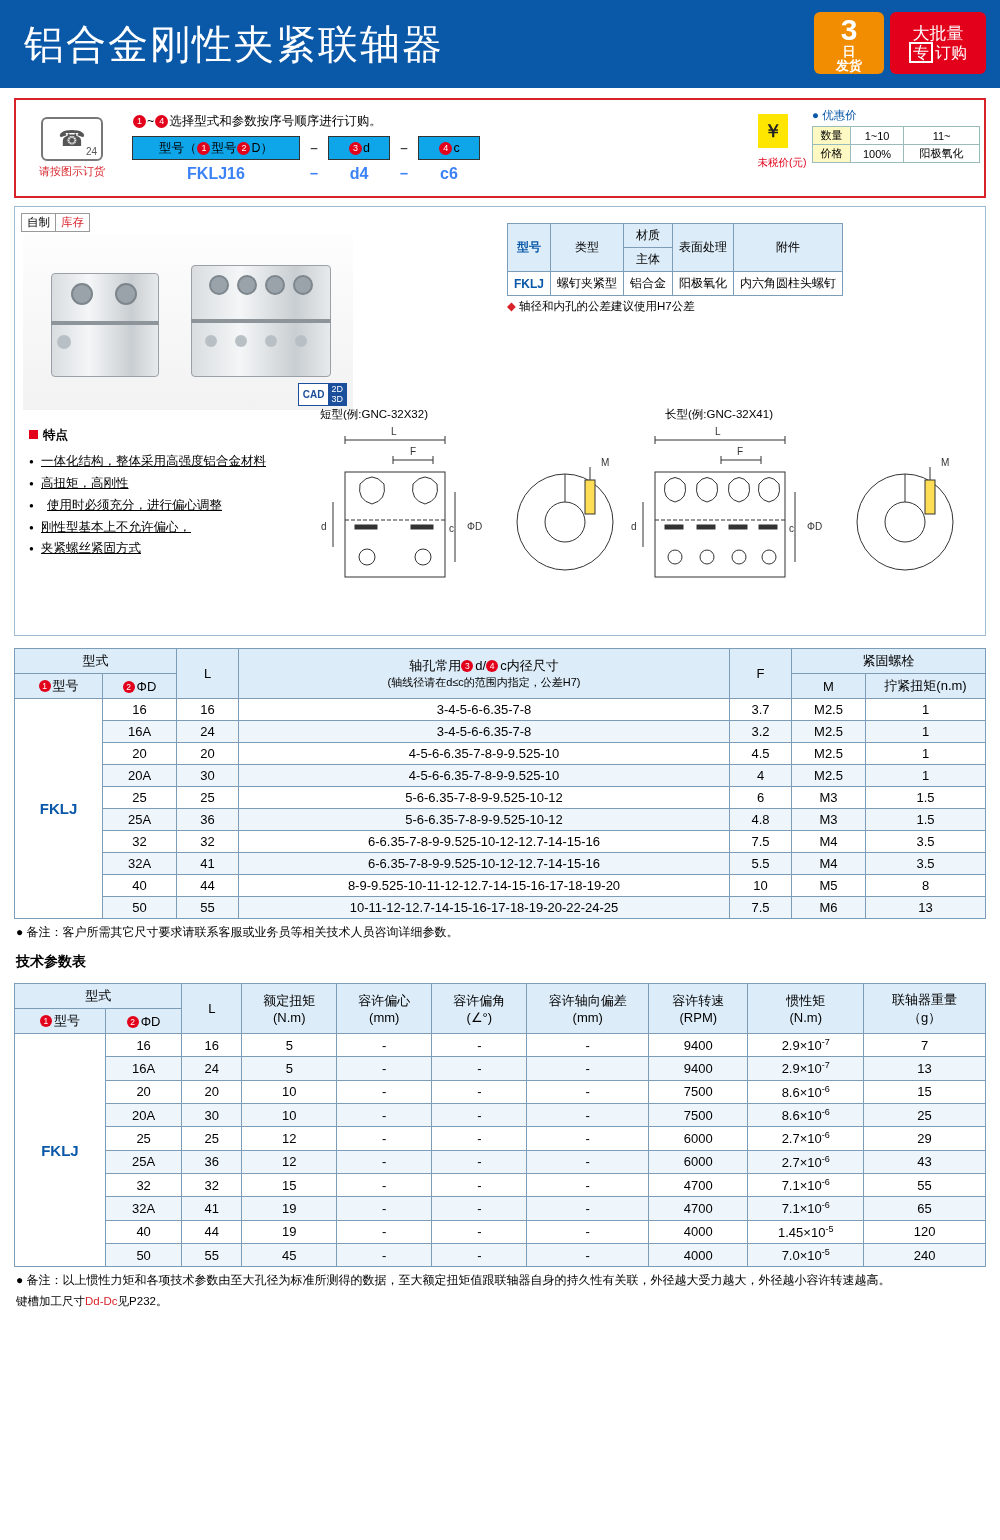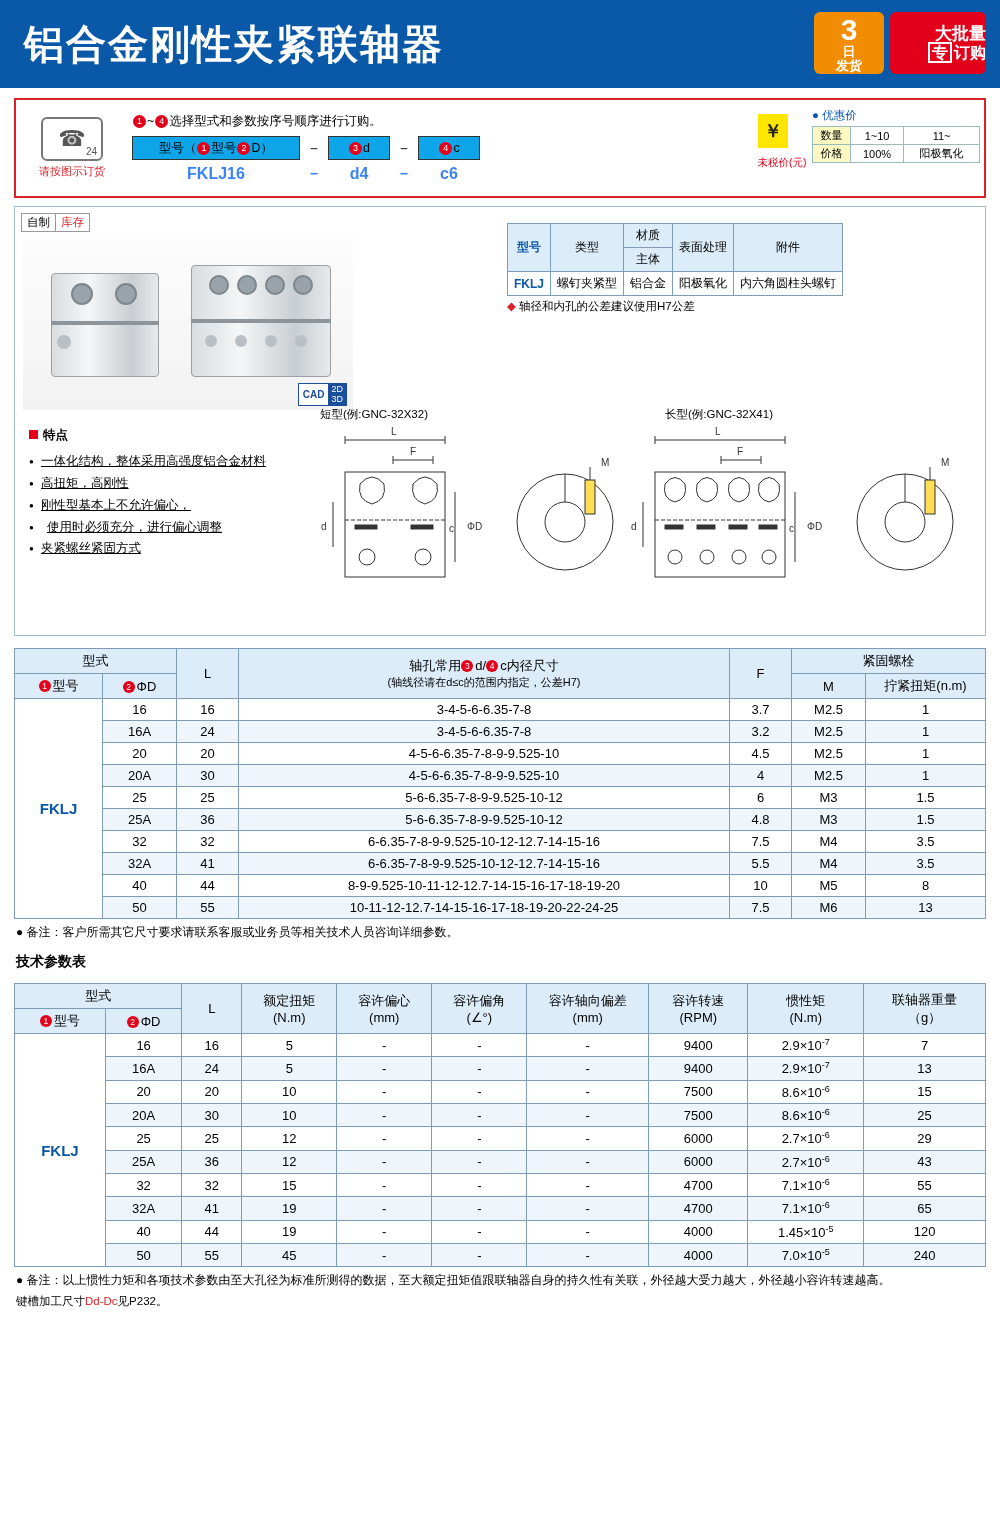--- a/index.html
+++ b/index.html
@@ -9,36 +9,36 @@
     font-family:"Liberation Sans","DejaVu Sans",sans-serif;
     font-size:12px; color:#000; background:#fff;
     position:relative;
   }
   
   .header {
     height:88px; background:#0a58a8; position:relative;
     display:flex; align-items:center;
   }
   .header h1 {
-    color:#fff; font-size:40px; font-weight:bold; margin:0 0 0 24px;
+    color:#fff; font-size:40px; font-weight:normal; margin:0 0 0 24px;
     letter-spacing:2px;
   }
   .header-badges { position:absolute; right:14px; top:12px; display:flex; gap:6px; }
   .badge-3day {
     width:70px; height:62px; background:#f28c00; border-radius:6px;
     color:#fff; display:flex; flex-direction:column; align-items:center;
     justify-content:center; line-height:1.05; font-weight:bold;
   }
   .badge-3day .num { font-size:30px; }
   .badge-3day .t1 { font-size:13px; }
   .badge-3day .t2 { font-size:13px; }
   .badge-bulk {
     width:96px; height:62px; background:#e2001a; border-radius:6px;
-    color:#fff; display:flex; flex-direction:column; align-items:flex-end;
-    justify-content:center; font-weight:bold; line-height:1.15;
+    color:#fff; display:flex; flex-direction:column; align-items:center;
+    justify-content:center; font-weight:normal; line-height:1.15;
   }
   .badge-bulk .b1 { font-size:17px; }
   .badge-bulk .b2 { font-size:16px; }
   .badge-bulk .b2 span.box { border:2px solid #fff; padding:0 2px; margin-right:2px; }
 
   
   .order-box {
     margin:10px 14px 0 14px; border:2px solid #d8232a; height:100px;
     position:relative; display:flex; align-items:center;
   }
@@ -288,22 +288,22 @@
     <span class="d">◆</span> <span>轴径和内孔的公差建议使用H7公差</span>
   </div>
 
   <div class="features">
     <div class="ttl">
       <span class="sq"></span><span>特点</span>
     </div>
     <ul>
       <li>一体化结构，整体采用高强度铝合金材料</li>
       <li>高扭矩，高刚性</li>
+      <li style="list-style:none;padding-left:18px;"><span>使用时必须充分，进行偏心调整</span></li>
       <li>刚性型基本上不允许偏心，</li>
-      <li style="list-style:none;padding-left:18px;"><span>使用时必须充分，进行偏心调整</span></li>
       <li>夹紧螺丝紧固方式</li>
     </ul>
   </div>
 
   <div class="dwg-title" style="left:305px; top:200px;">短型(例:GNC-32X32)</div>
   <div class="dwg-title" style="left:650px; top:200px;">长型(例:GNC-32X41)</div>
 
   <svg style="position:absolute;left:300px;top:215px;" width="660" height="185">
     <g stroke="#333" fill="none" stroke-width="1">
 

